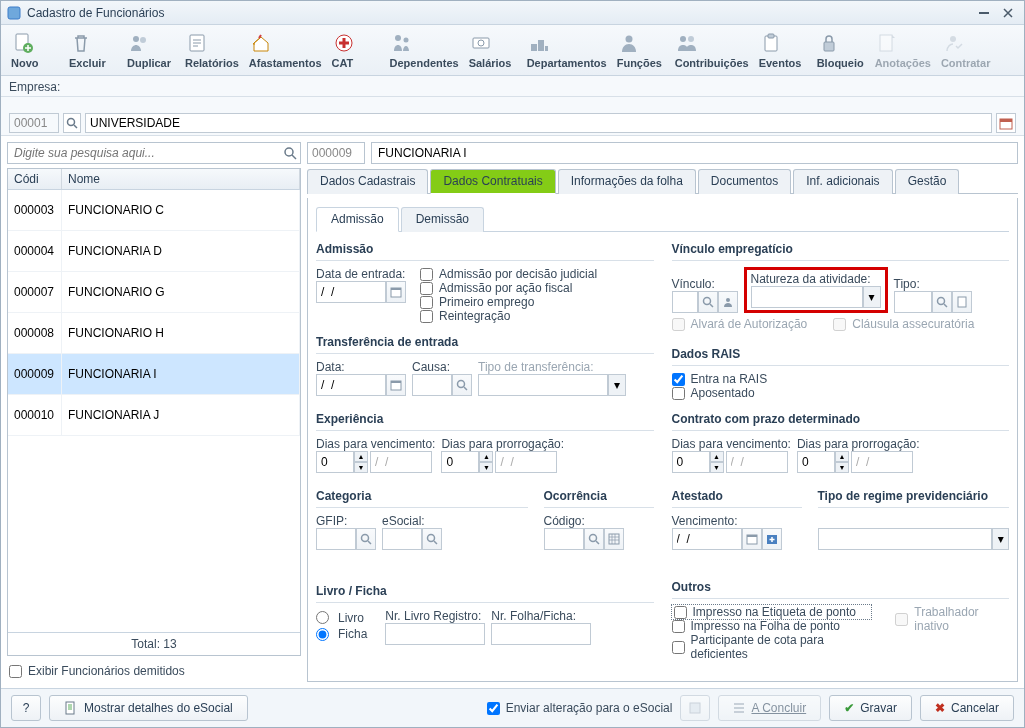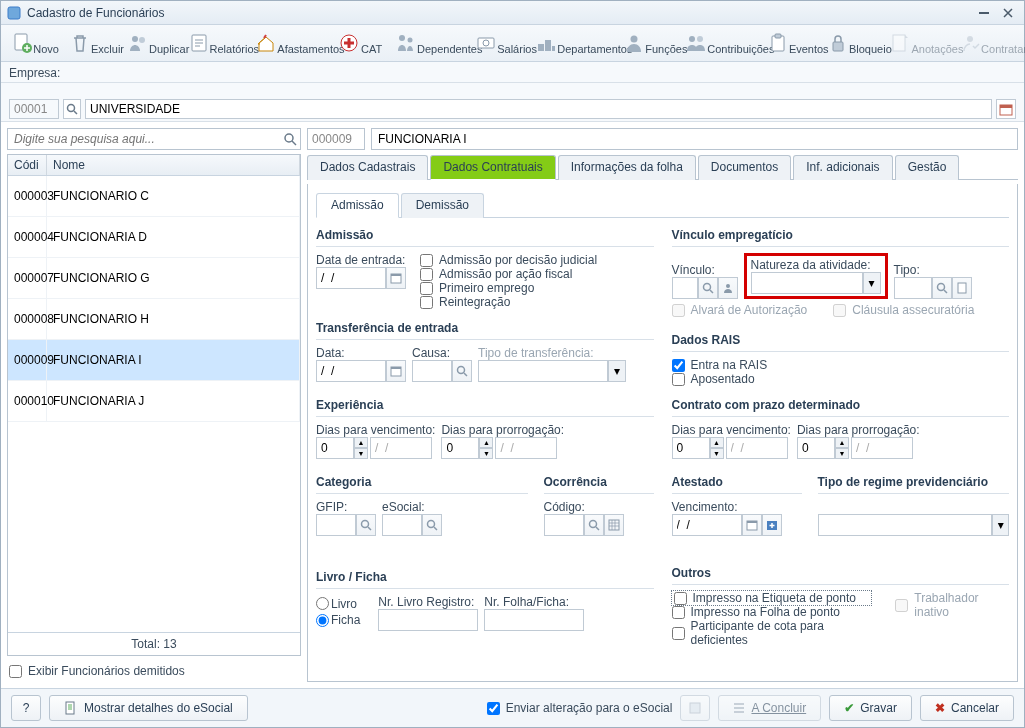--- a/index.html
+++ b/index.html
@@ -7,21 +7,21 @@
 
 
 .window { width: 100%; height: 100%; background: #fff; border: 1px solid #a0b0c0; display: flex; flex-direction: column; }
 .titlebar { height: 24px; background: linear-gradient(#f2f6fa, #e4ecf4); display: flex; align-items: center; padding: 0 6px; border-bottom: 1px solid #c8d4e0; }
 .titlebar .icon { width: 14px; height: 14px; margin-right: 6px; }
 .titlebar .title { flex: 1; color: #2a3f55; }
 .titlebar .winbtn { width: 20px; height: 16px; display: flex; align-items: center; justify-content: center; color: #4a5a6a; cursor: pointer; margin-left: 4px; }
 
 
 .toolbar { background: linear-gradient(#f6f9fc, #eaf0f6); border-bottom: 1px solid #c8d4e0; padding: 4px 6px; display: flex; gap: 2px; }
-.tb-item { display: flex; flex-direction: row; align-items: flex-end; min-width: 56px; padding: 2px 4px; cursor: pointer; border-radius: 3px; }
+.tb-item { display: flex; flex-direction: column; align-items: flex-start; min-width: 56px; padding: 2px 4px; cursor: pointer; border-radius: 3px; font-weight: bold; }
 .tb-item .ico { width: 24px; height: 24px; display: flex; align-items: center; justify-content: center; color: #667a8e; }
 .tb-item .lbl { color: #3a4b5c; margin-top: 2px; font-size: 11px; white-space: nowrap; }
 .tb-item.disabled { opacity: 0.45; cursor: default; }
 
 
 .emp-bar { display: flex; align-items: center; padding: 4px 8px 2px 8px; gap: 4px; border-bottom: 1px solid #d8e0e8; background: #f6f9fc; }
 .emp-bar .lbl { color: #3a4b5c; }
 .emp-code { width: 50px; border: 1px solid #c0cad4; padding: 2px 4px; color: #888; }
 .emp-lookup { width: 18px; height: 20px; border: 1px solid #c0cad4; display: flex; align-items: center; justify-content: center; color: #6a7a8a; cursor: pointer; background: #fff; }
 .emp-name { flex: 1; border: 1px solid #c0cad4; padding: 2px 4px; background: #fff; min-height: 20px; }
@@ -33,21 +33,21 @@
 .search-wrap { position: relative; }
 .search { width: 100%; border: 1px solid #b8c4d0; padding: 3px 22px 3px 6px; font-style: italic; color: #888; }
 .search-btn { position: absolute; right: 1px; top: 1px; width: 20px; height: 20px; display: flex; align-items: center; justify-content: center; color: #6a7a8a; cursor: pointer; }
 .grid { flex: 1; border: 1px solid #b8c4d0; background: #fff; display: flex; flex-direction: column; }
 .grid-head { display: flex; background: linear-gradient(#f6f9fc,#e8eef4); border-bottom: 1px solid #c8d4e0; }
 .grid-head .col { padding: 3px 6px; border-right: 1px solid #d0d8e0; color: #2a3f55; }
 .grid-body { flex: 1; overflow: auto; }
 .grid-row { display: flex; border-bottom: 1px solid #eef2f6; cursor: pointer; }
 .grid-row.selected { background: #cde6ff; }
 .grid-row .cell { padding: 13px 6px; border-right: 1px solid #eef2f6; }
-.col-cod { width: 39px; }
+.col-cod { width: 54px; }
 .col-nome { flex: 1; }
 .grid-foot { border-top: 1px solid #c8d4e0; padding: 4px 6px; text-align: center; color: #3a4b5c; }
 .chk-row { display: flex; align-items: center; gap: 6px; padding: 4px 2px; color: #3a4b5c; }
 
 
 .right { flex: 1; display: flex; flex-direction: column; gap: 4px; min-width: 0; }
 .hdr-row { display: flex; gap: 6px; }
 .hdr-code { width: 58px; border: 1px solid #b8c4d0; padding: 3px 4px; color: #888; background: #fff; }
 .hdr-name { flex: 1; border: 1px solid #b8c4d0; padding: 3px 6px; background: #fff; }
 
@@ -79,21 +79,21 @@
 .chk input { margin: 0; }
 .chk.disabled { color: #9aa6b2; }
 .spin-wrap { display: flex; }
 .spin { width: 38px; }
 .spin-btns { display: flex; flex-direction: column; }
 .spin-btns button { width: 14px; height: 11px; border: 1px solid #c0cad4; background: #eef2f6; font-size: 7px; line-height: 7px; cursor: pointer; }
 .sel-wrap { display: flex; }
 .sel { width: 120px; }
 .sel-btn { width: 18px; height: 22px; border: 1px solid #c0cad4; background: #eef2f6; display: flex; align-items: center; justify-content: center; cursor: pointer; }
 .hl-red { border: 3px solid #d40000; padding: 2px 4px; display: inline-flex; align-items: center; gap: 4px; }
-.radio { display: inline-flex; align-items: center; gap: 2px; color: #3a4b5c; margin-right: 12px; }
+.radio { display: inline-flex; align-items: center; gap: 9px; color: #3a4b5c; margin-right: 12px; }
 
 
 .footer { border-top: 1px solid #c8d4e0; background: #f2f6fa; padding: 6px 10px; display: flex; align-items: center; gap: 8px; }
 .btn { border: 1px solid #b8c4d0; background: linear-gradient(#fdfefe,#eef2f6); padding: 5px 14px; border-radius: 3px; cursor: pointer; display: inline-flex; align-items: center; gap: 6px; color: #2a3f55; }
 .btn.disabled { opacity: 0.55; cursor: default; }
 .btn-sq { width: 30px; padding: 5px 0; justify-content: center; }
 .spacer { flex: 1; }
 .ico-save { color: #3a9a3a; font-weight: bold; }
 .ico-cancel { color: #c03020; font-weight: bold; }
 .ico-paper { color: #6a7a8a; }

